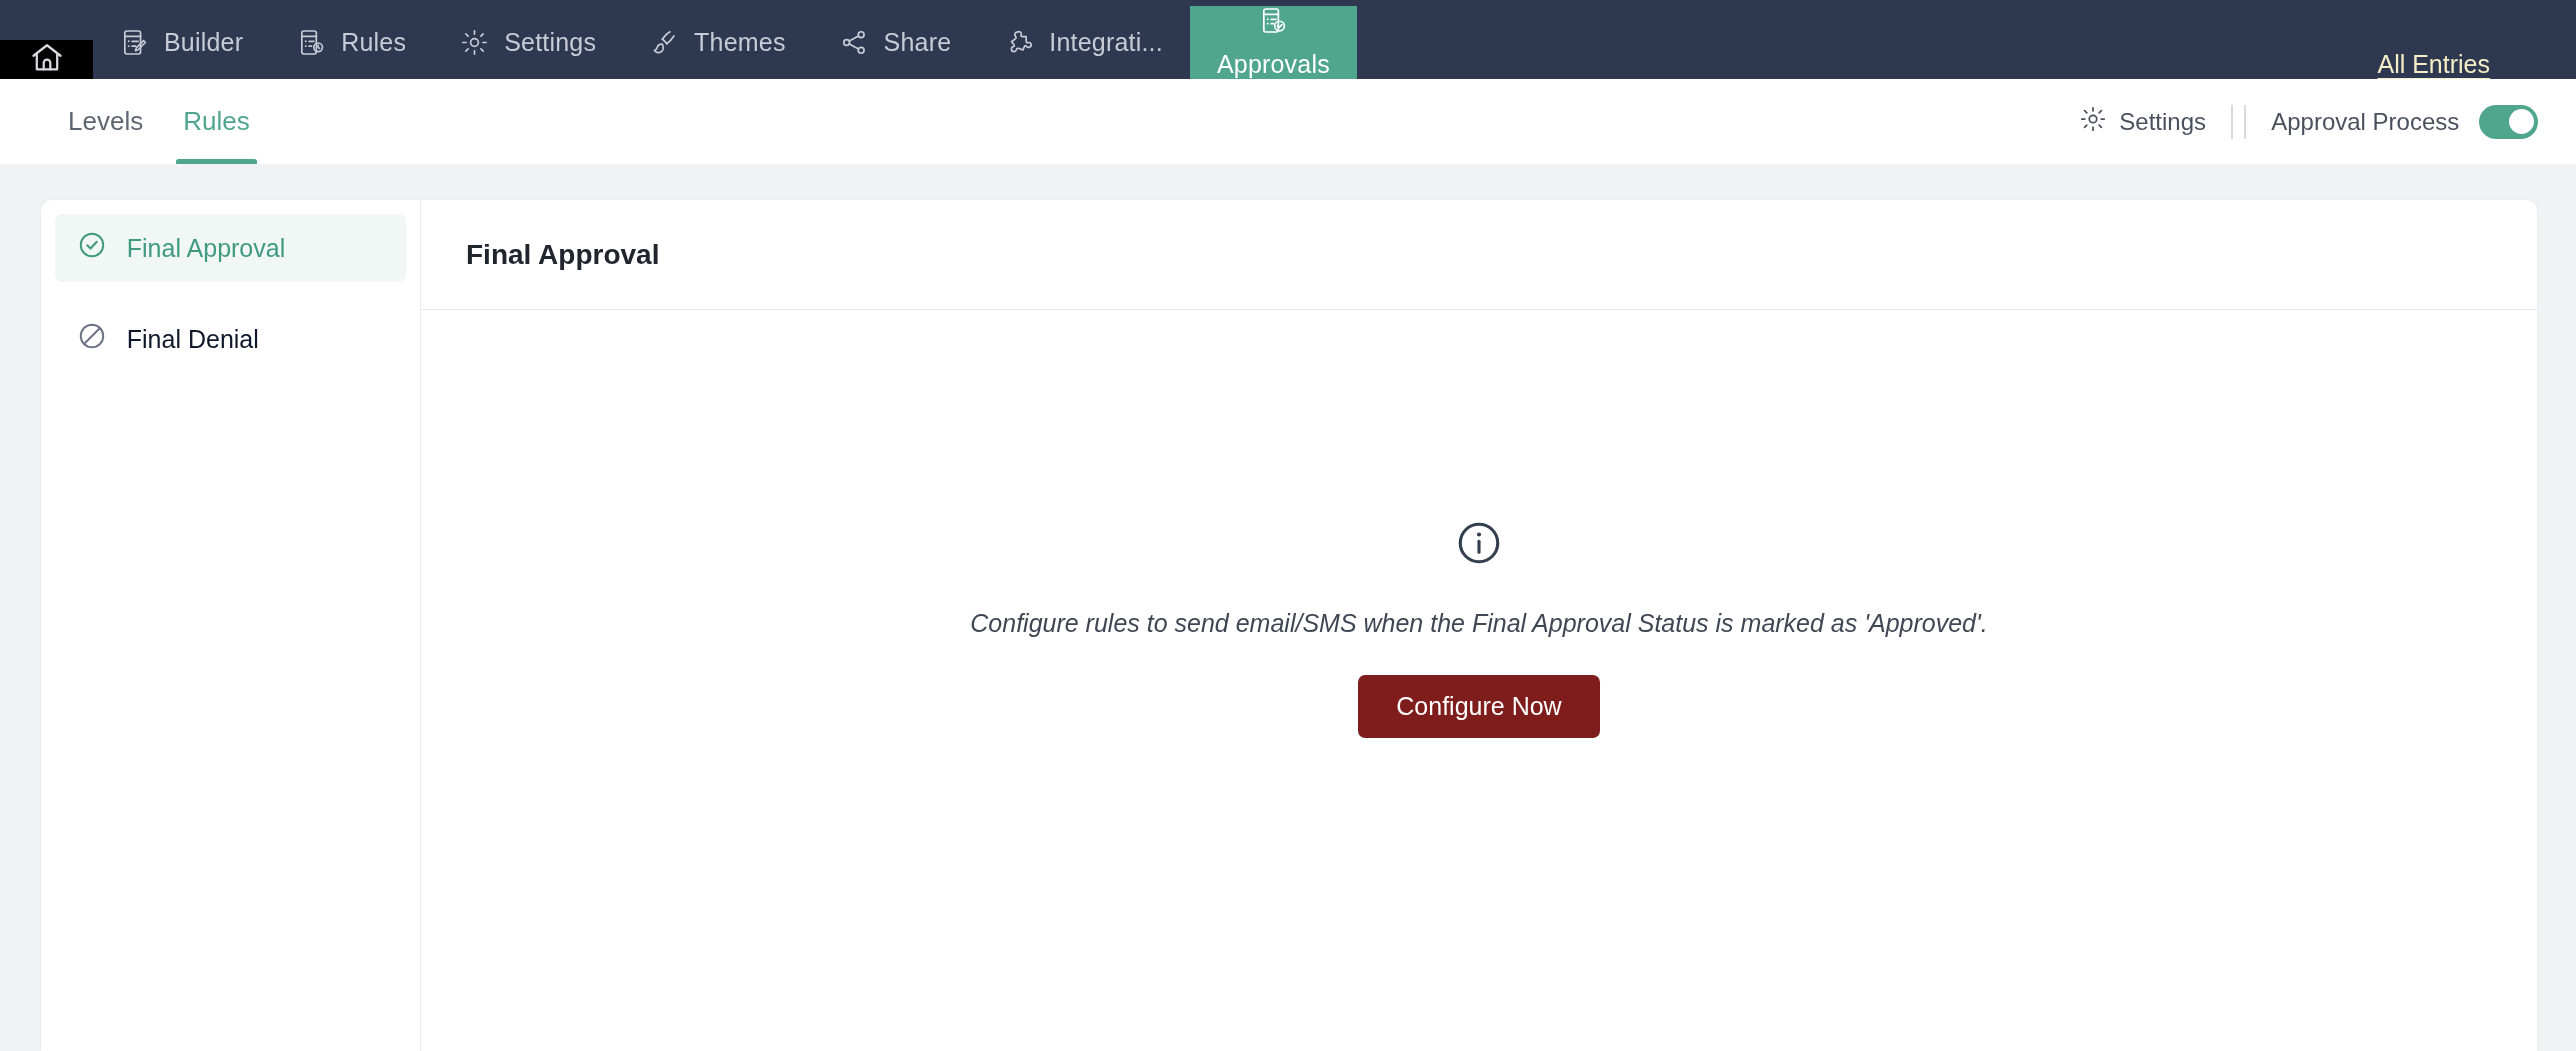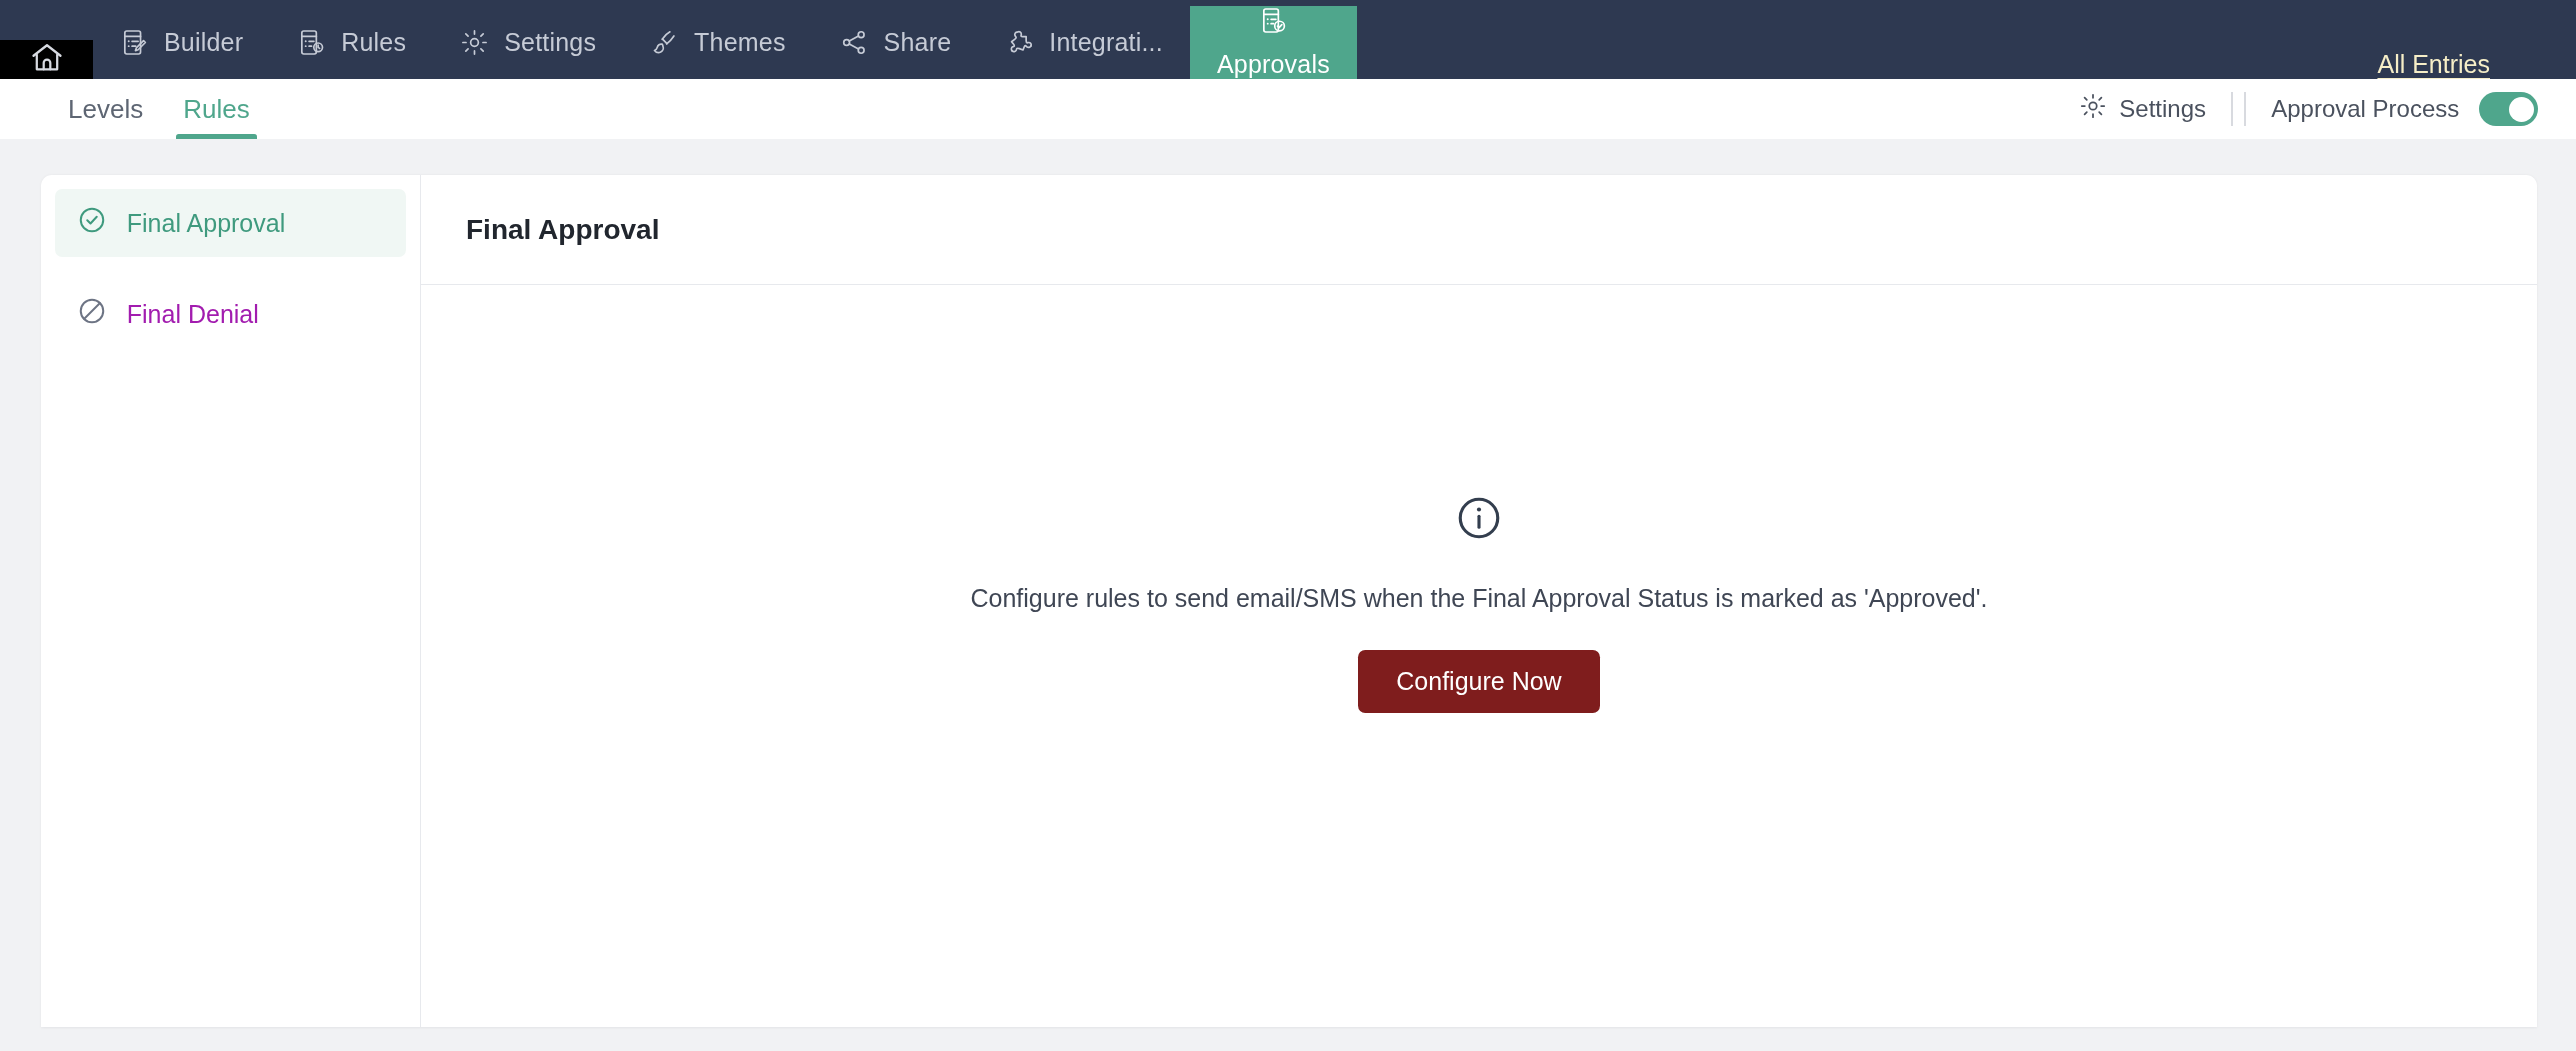--- a/index.html
+++ b/index.html
@@ -77,21 +77,21 @@
     padding: 0 30px;
     height: 63px;
     cursor: pointer;
     font-family: inherit;
     white-space: nowrap;
   }
 
   
   .subheader {
     position: relative;
-    height: 60px;
+    height: 85px;
     background: #ffffff;
     display: flex;
     align-items: center;
     justify-content: space-between;
   }
   .subtabs {
     display: flex;
     align-items: stretch;
     height: 100%;
     padding-left: 48px;
@@ -188,21 +188,21 @@
     padding: 14.3px 14.3px 0 14.3px;
   }
   .side-item {
     display: flex;
     align-items: center;
     gap: 20px;
     height: 68px;
     padding: 0 21.5px;
     border-radius: 7.2px;
     font-size: 25px;
-    color: #a21caf;
+    color: #0f172a;
     cursor: pointer;
   }
   .side-item + .side-item { margin-top: 23px; }
   .side-item.active {
     background: #f0f7f4;
     color: #3f9a7e;
   }
   .side-item svg { width: 30px; height: 30px; flex: 0 0 30px; }
 
   
@@ -227,20 +227,21 @@
     justify-content: center;
     padding-bottom: 107px;
   }
   .info-icon { margin-bottom: 41px; }
   .info-icon svg { width: 50px; height: 50px; display: block; }
   .empty-msg {
     font-size: 25px;
     color: #3f4654;
     margin-bottom: 37px;
     text-align: center;
+    font-style: italic;
   }
   .configure-btn {
     background: #7f1d1d;
     color: #ffffff;
     font-size: 25px;
     border: none;
     border-radius: 7.2px;
     height: 63px;
     padding: 0 38px;
     cursor: pointer;

